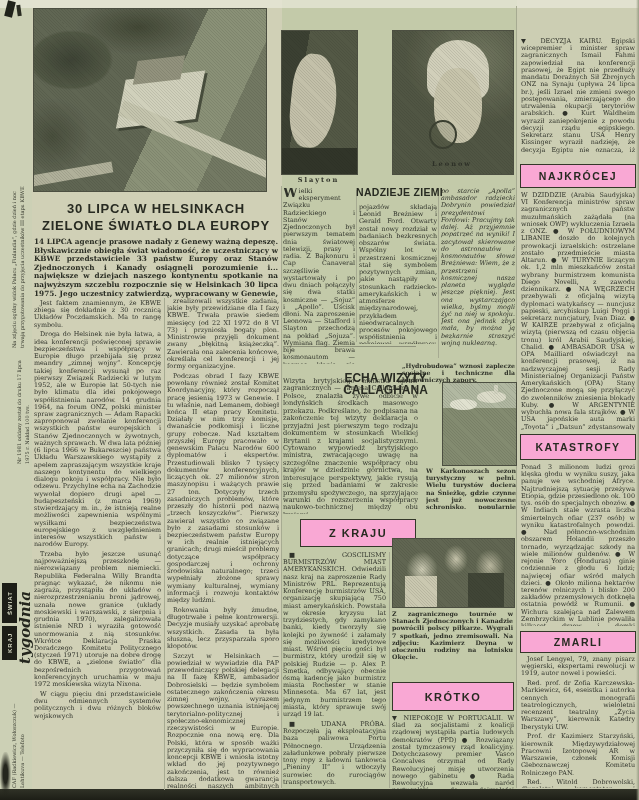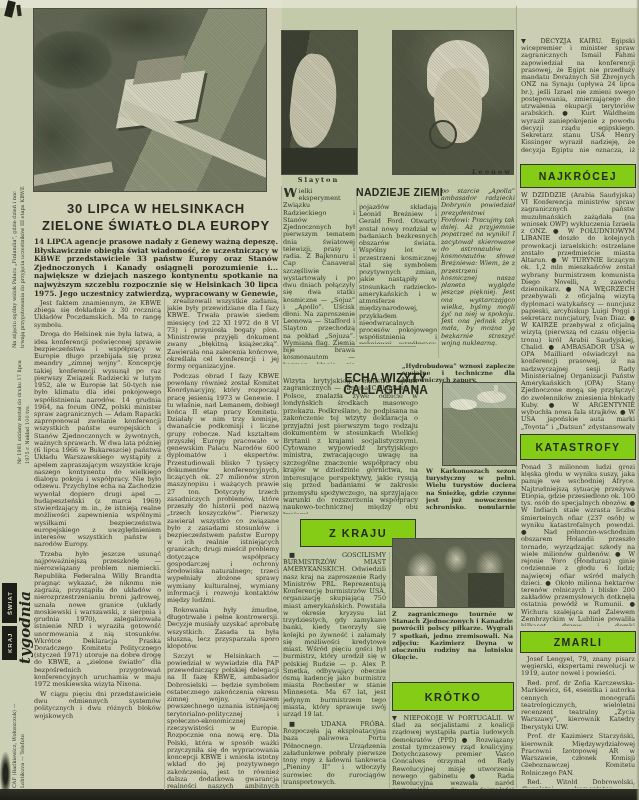--- a/index.html
+++ b/index.html
@@ -10,21 +10,21 @@
   .tint{pointer-events:none;}
   
   .body{font-size:6.4px;line-height:1.13;text-align:justify;overflow:hidden;color:#2f322a;}
   .body p{margin:0 0 2.5px;text-indent:6px;}
   .flat{text-indent:0;}
   .lead{font-size:7.3px;line-height:1.18;font-weight:bold;text-align:justify;overflow:hidden;color:#2b2e25;}
   .headline{font-family:"Liberation Sans",sans-serif;font-weight:bold;font-size:13px;line-height:17px;
             text-align:center;letter-spacing:.8px;color:#272a21;}
   .secttitle{font-family:"Liberation Sans",sans-serif;font-weight:bold;color:#272a21;text-align:center;}
   .boxhead{font-family:"Liberation Sans",sans-serif;font-weight:bold;
-           border:1.5px solid #343729;background:#84cc16;color:#272a21;letter-spacing:1.5px;
+           border:1.5px solid #343729;background:#f9a8d4;color:#272a21;letter-spacing:1.5px;
            display:flex;align-items:center;justify-content:center;}
   .caption{font-size:6.2px;line-height:1.16;font-weight:bold;text-align:justify;overflow:hidden;color:#2d3027;}
   .photocap{font-size:6.6px;font-weight:bold;text-align:center;letter-spacing:2px;color:#2d3027;}
   .vrule{width:1px;background:#a6aa91;}
   .hrule{height:1px;background:#8e927b;}
   
   .photo{border:1px solid #4c4f41;overflow:hidden;}
   .photo::after{content:"";position:absolute;inset:0;
     background:repeating-linear-gradient(45deg,rgba(26,28,20,.10) 0 .7px,transparent .7px 2.2px),rgba(176,188,146,.12);}
   .dropcap::first-letter{float:left;font-size:13px;line-height:9px;font-weight:bold;padding-right:1px;}
@@ -103,21 +103,21 @@
     <div class="abs" style="left:12%;top:16%;width:60%;height:66%;background:#c6c1ac;border-radius:42% 58% 55% 45%;transform:rotate(6deg);"></div>
     <div class="abs" style="left:0;bottom:0;width:100%;height:18%;background:#20231b;"></div>
   </div>
   <div class="abs photocap" style="left:281px;top:176px;width:75px;">Slayton</div>
 
   <div class="abs photo" style="left:392px;top:30px;width:120px;height:143px;background:radial-gradient(90px 80px at 70% 20%,#6a6e59 0%,#41453635 80%),#454839;">
     <div class="abs" style="left:28%;top:6%;width:52%;height:42%;background:#d6d2c0;border-radius:50% 50% 25% 25%;"></div>
     <div class="abs" style="left:34%;top:26%;width:40%;height:52%;background:#cbc5af;border-radius:46%;"></div>
     <div class="abs" style="left:30%;top:62%;width:20%;height:18%;background:#53564537;border:2px solid #2d3025;border-radius:50%;"></div>
   </div>
-  <div class="abs photocap" style="left:392px;top:168px;width:120px;text-align:right;">Leonow</div>
+  <div class="abs photocap" style="left:392px;top:160px;width:120px;">Leonow</div>
 
   <div class="abs body dropcap flat" style="left:283px;top:188px;width:72px;height:176px;text-indent:0;">Wielki eksperyment Związku Radzieckiego i Stanów Zjednoczonych był pierwszym tematem dnia światowej telewizji, prasy i radia. Z Bajkonuru i Cap Canaveral szczęśliwie wystartowały i po dwu dniach połączyły się dwa statki kosmiczne — „Sojuz” i „Apollo”. Uścisk dłoni. Na zaproszenie Leonowa — Stafford i Slayton przechodzą na pokład „Sojuza”. Wymiana flag. Ziemia bije brawa kosmonautom — kosmos kłania się Ziemi. Gratulacje załogom obu</div>
   <div class="abs secttitle" style="left:356px;top:186px;width:110px;font-size:10.5px;letter-spacing:.3px;text-align:left;">NADZIEJE ZIEMI</div>
   <div class="abs body flat" style="left:359px;top:204px;width:78px;height:140px;text-indent:0;">pojazdów składają Leonid Breżniew i Gerald Ford. Otwarty został nowy rozdział w badaniach bezkresnych obszarów świata. Wspólny lot w przestrzeni kosmicznej stał się symbolem pozytywnych zmian, jakie nastąpiły w stosunkach radziecko-amerykańskich i w atmosferze międzynarodowej, przykładem nieodwracalnych procesów pokojowego współistnienia i pokojowej współpracy. Na Cap Canaveral,</div>
   <div class="abs body flat" style="left:441px;top:188px;width:74px;height:172px;text-indent:0;font-style:italic;">po starcie „Apolla” ambasador radziecki Dobrynin powiedział prezydentowi Fordowi: Pracujmy tak dalej. Aż przyjemnie popatrzeć na wyniki! I zacytował skierowane do astronautów i kosmonautów słowa Breżniewa: Wiem, że z przestrzeni kosmicznej nasza planeta wygląda jeszcze piękniej. Jest ona wystarczająco wielka, byśmy mogli żyć na niej w spokoju. Jest ona jednak zbyt mała, by można ją bezkarnie straszyć wojną nuklearną.</div>
 
   <div class="abs caption" style="left:402px;top:362px;width:113px;height:24px;">„Hydrobudowa” wznosi zaplecze socjalne i techniczne dla budowniczych zapory.</div>
 
   <div class="abs secttitle" style="left:283px;top:372px;width:133px;font-size:12px;line-height:12px;margin-left:36px;">
     <div>ECHA WIZYTY</div>

